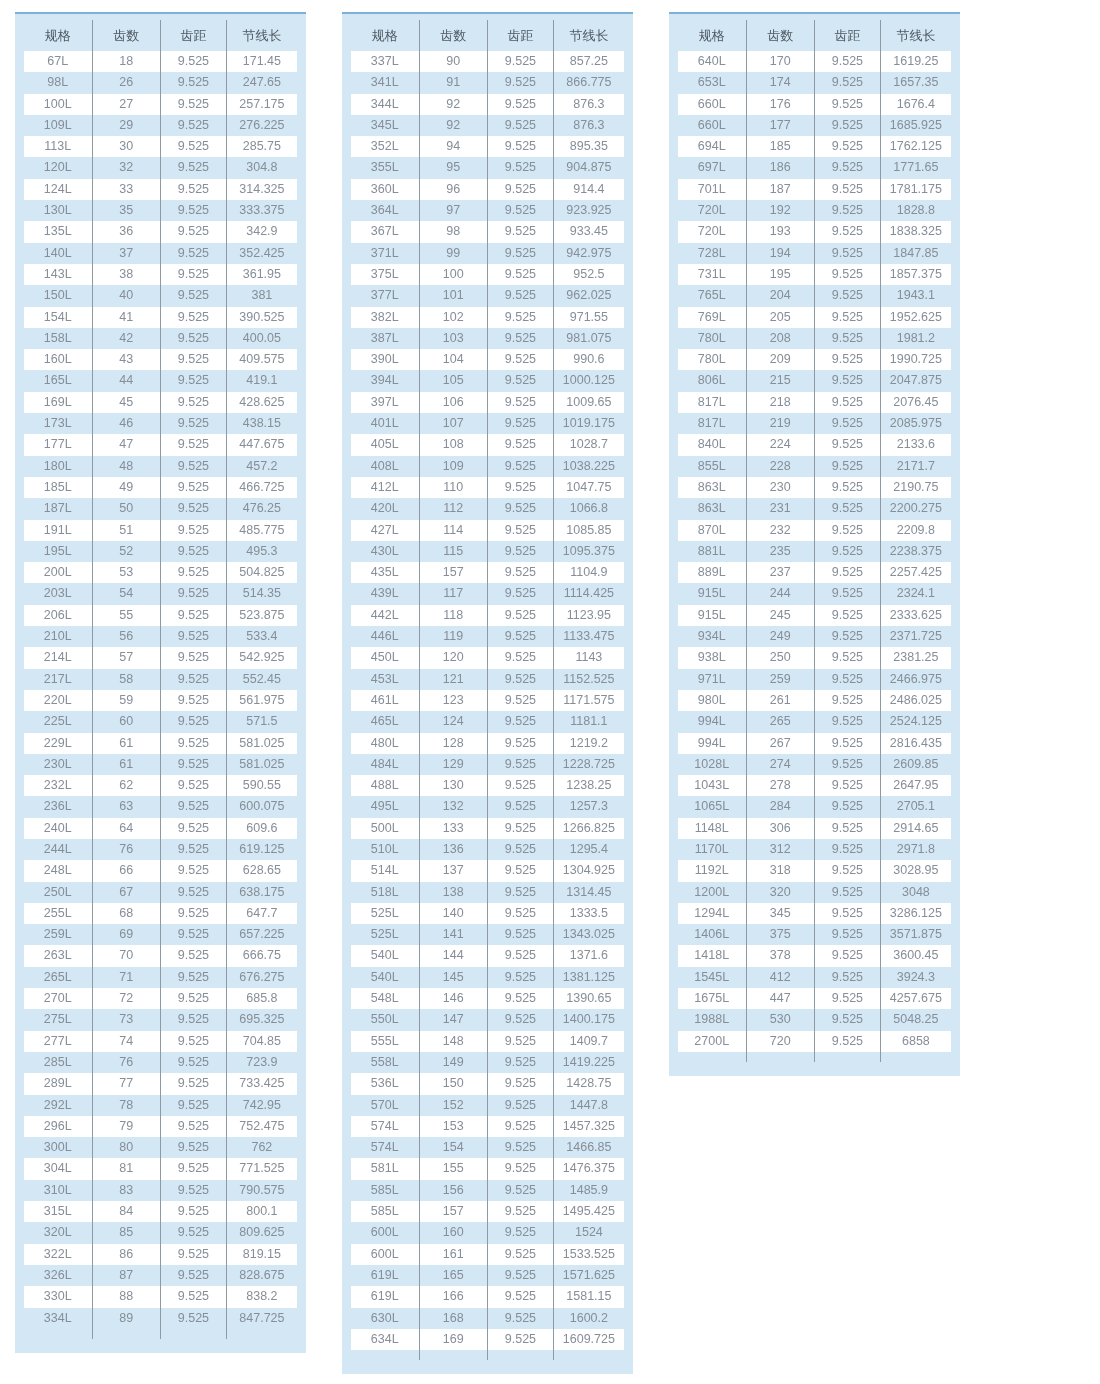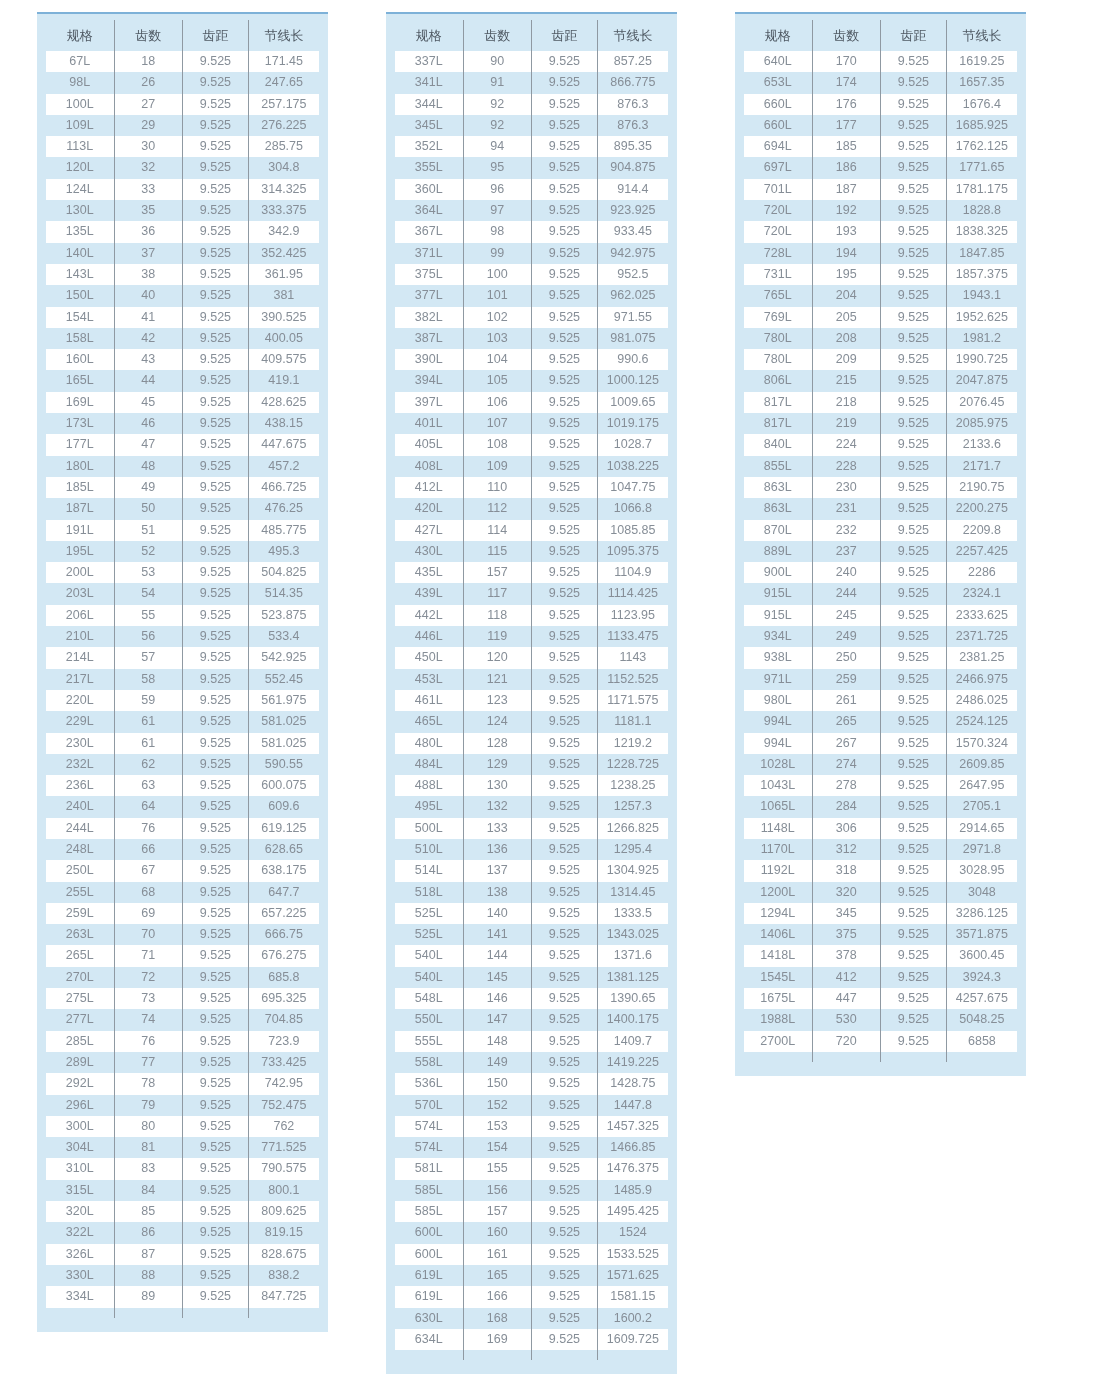--- a/index.html
+++ b/index.html
@@ -8,21 +8,20 @@
     width:1100px; height:1384px; box-sizing:border-box;
     padding:12px 20px 0 15px;
     display:flex; gap:36px; align-items:flex-start;
     background:#ffffff;
   }
   .panel {
     width:291px; box-sizing:border-box;
     background:#d3e8f4;
     border-top:2px solid #7db1d8;
     padding:6px 9px 14px 9px;
-    margin-left:22px;
   }
   table.spec { width:100%; border-collapse:collapse; table-layout:fixed; }
   table.spec th {
     height:31px; font-size:13px; font-weight:normal;
     color:#4e5862; text-align:center; padding:0;
   }
   table.spec td {
     height:21.3px; line-height:21.3px; font-size:12.5px;
     color:#868e97; text-align:center; padding:0;
     overflow:hidden; white-space:nowrap;
@@ -232,20 +231,26 @@
             <td>9.525</td>
             <td>552.45</td>
           </tr>
           <tr>
             <td>220L</td>
             <td>59</td>
             <td>9.525</td>
             <td>561.975</td>
           </tr>
           <tr>
+            <td>225L</td>
+            <td>60</td>
+            <td>9.525</td>
+            <td>571.5</td>
+          </tr>
+          <tr>
             <td>229L</td>
             <td>61</td>
             <td>9.525</td>
             <td>581.025</td>
           </tr>
           <tr>
             <td>230L</td>
             <td>61</td>
             <td>9.525</td>
             <td>581.025</td>
@@ -946,32 +951,32 @@
             <td>9.525</td>
             <td>2200.275</td>
           </tr>
           <tr>
             <td>870L</td>
             <td>232</td>
             <td>9.525</td>
             <td>2209.8</td>
           </tr>
           <tr>
+            <td>881L</td>
+            <td>235</td>
+            <td>9.525</td>
+            <td>2238.375</td>
+          </tr>
+          <tr>
             <td>889L</td>
             <td>237</td>
             <td>9.525</td>
             <td>2257.425</td>
           </tr>
           <tr>
-            <td>900L</td>
-            <td>240</td>
-            <td>9.525</td>
-            <td>2286</td>
-          </tr>
-          <tr>
             <td>915L</td>
             <td>244</td>
             <td>9.525</td>
             <td>2324.1</td>
           </tr>
           <tr>
             <td>915L</td>
             <td>245</td>
             <td>9.525</td>
             <td>2333.625</td>
@@ -1003,21 +1008,21 @@
           <tr>
             <td>994L</td>
             <td>265</td>
             <td>9.525</td>
             <td>2524.125</td>
           </tr>
           <tr>
             <td>994L</td>
             <td>267</td>
             <td>9.525</td>
-            <td>1570.324</td>
+            <td>2816.435</td>
           </tr>
           <tr>
             <td>1028L</td>
             <td>274</td>
             <td>9.525</td>
             <td>2609.85</td>
           </tr>
           <tr>
             <td>1043L</td>
             <td>278</td>

